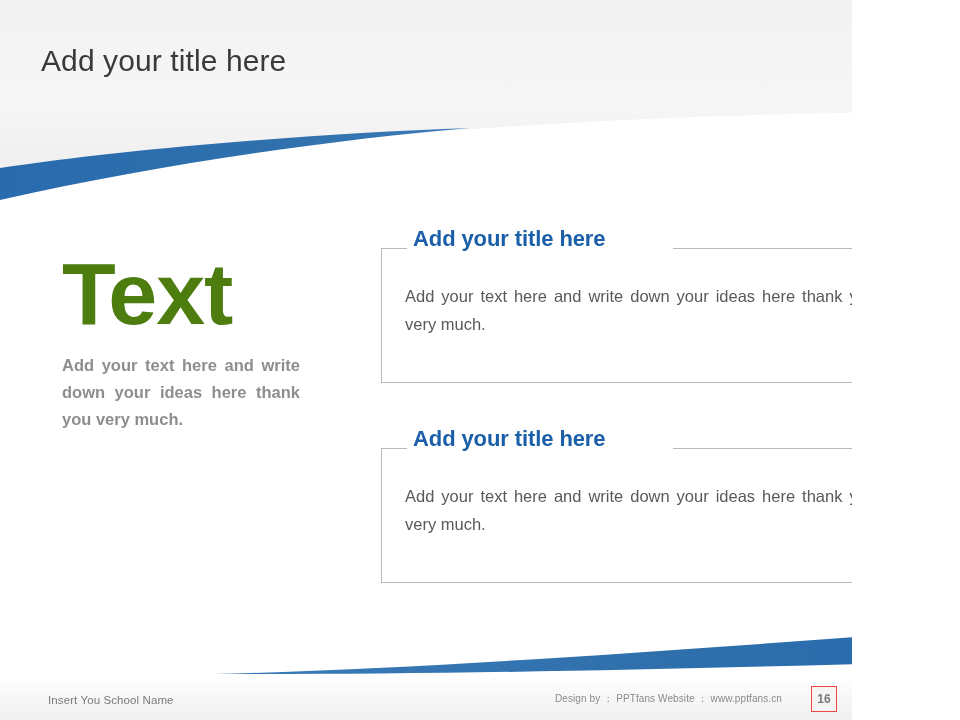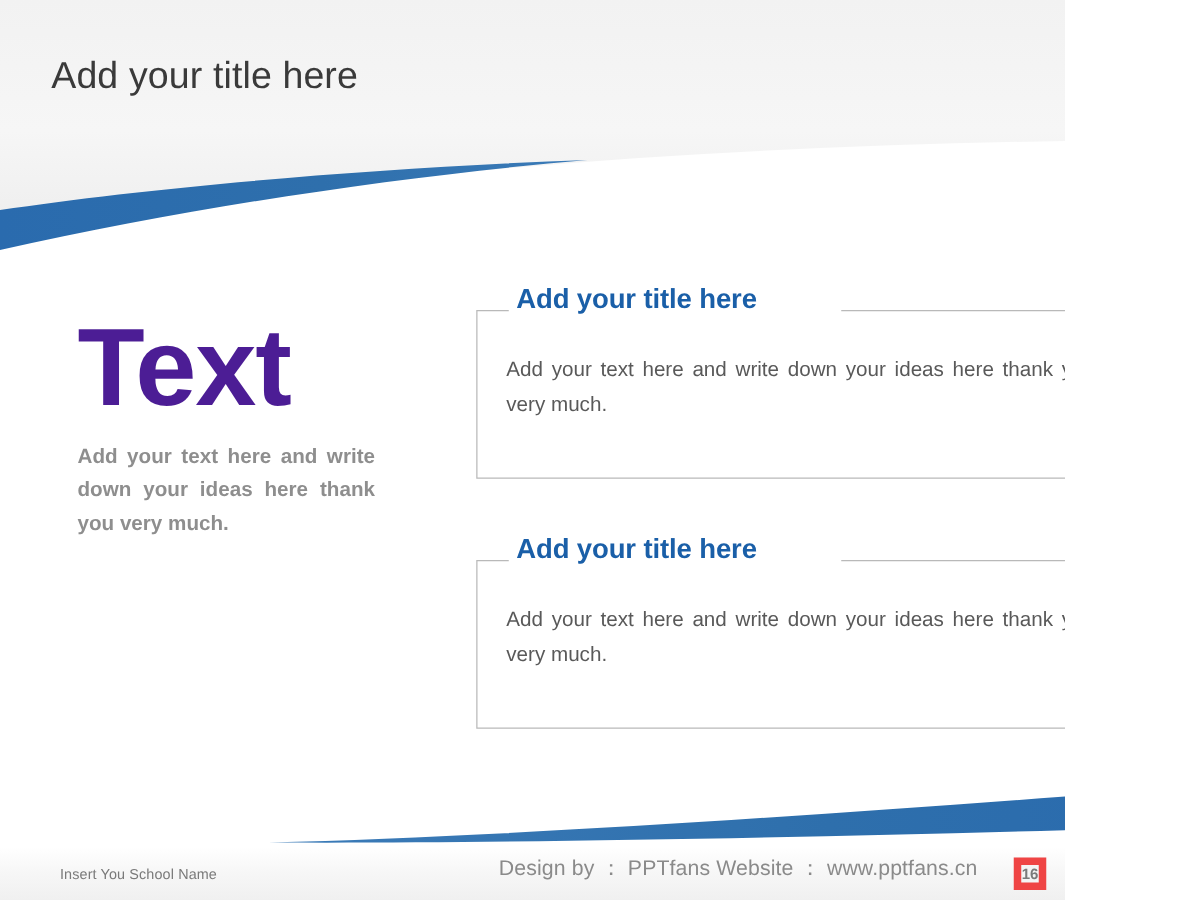--- a/index.html
+++ b/index.html
@@ -21,21 +21,21 @@
     font-size:30px;font-weight:400;color:#3a3a3a;
     letter-spacing:.1px;white-space:nowrap;
   }
 
   
   .logo{position:absolute;left:862px;top:30px;width:56px;height:64px;}
 
   
   .left-col{position:absolute;left:62px;top:252px;width:258px;}
   .big-text{
-    font-size:88px;font-weight:700;color:#4c1d95;
+    font-size:88px;font-weight:700;color:#4d7c0f;
     line-height:.96;letter-spacing:-1px;margin:0 0 16px 0;
   }
   .left-para{
     font-size:16.5px;font-weight:700;color:#8e8e8e;
     line-height:1.62;text-align:justify;text-align-last:left;
     margin:0;width:238px;
   }
 
   
   .panel{position:absolute;left:381px;width:519px;}
@@ -66,25 +66,25 @@
   .footer-band{
     position:absolute;left:0;bottom:0;width:960px;height:42px;
     background:linear-gradient(180deg,#ffffff 0%,#f7f7f7 45%,#f0f0f0 100%);
   }
   .footer-school{
     position:absolute;left:48px;bottom:14px;
     font-size:11.5px;font-weight:400;color:#7a7a7a;letter-spacing:.1px;
   }
   .footer-credit{
     position:absolute;right:70px;bottom:14px;
-    font-size:17px;color:#8a8a8a;letter-spacing:.1px;white-space:nowrap;
+    font-size:10px;color:#8a8a8a;letter-spacing:.1px;white-space:nowrap;
   }
   .page-badge{
     position:absolute;right:15px;bottom:8px;
-    width:26px;height:26px;border:6px solid #ef4444;
+    width:26px;height:26px;border:1px solid #ef4444;
     display:flex;align-items:center;justify-content:center;
     font-size:12px;font-weight:700;color:#7a7a7a;box-sizing:border-box;
     background:#f4f4f4;
   }
 </style>
 </head>
 <body>
 
 <div class="slide">
 

